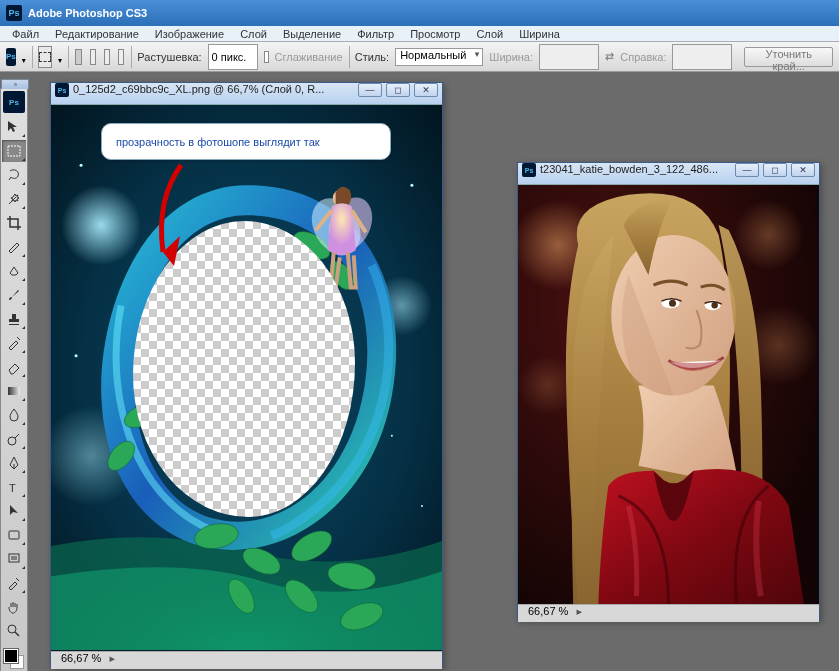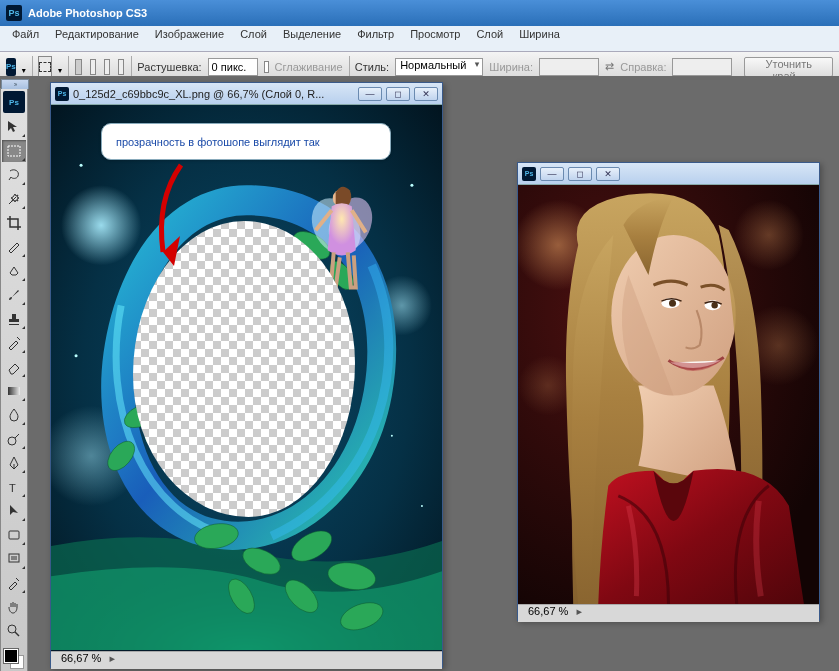--- a/index.html
+++ b/index.html
@@ -1,49 +1,49 @@
 <!DOCTYPE html>
 <html><head>
 <meta charset="utf-8">
 <style>
 *{box-sizing:border-box;margin:0;padding:0;font-family:Tahoma,Arial,sans-serif;font-size:11px;user-select:none}
 body{background:#6b6b6b;width:839px;height:671px;overflow:hidden;position:relative}
 .titlebar{height:26px;background:linear-gradient(#4a8fd8,#2a6fb8);display:flex;align-items:center;padding:0 6px;color:#fff;font-weight:bold;font-size:12px}
 .titlebar .ps-icon{width:16px;height:16px;background:#001833;color:#4fb6e8;display:flex;align-items:center;justify-content:center;font-size:9px;font-weight:bold;margin-right:6px;border-radius:2px}
-.menubar{height:26px;background:#e8f0f8;display:flex;align-items:flex-start;padding:0 4px;border-bottom:1px solid #aab}
+.menubar{height:16px;background:#e8f0f8;display:flex;align-items:center;padding:0 4px;border-bottom:1px solid #aab}
 .menubar span{padding:2px 8px;cursor:default;color:#333}
 .optbar{height:30px;background:linear-gradient(#f4f4f4,#d8d8d8);border-bottom:1px solid #999;display:flex;align-items:center;padding:0 6px;gap:6px}
 .ico-ps{width:18px;height:18px;background:#001833;color:#4fb6e8;display:flex;align-items:center;justify-content:center;font-size:8px;font-weight:bold;border-radius:2px}
 .sel-btn{width:22px;height:22px;border:1px solid #888;background:#e8e8e8;display:flex;align-items:center;justify-content:center}
 .rect-ico{width:12px;height:10px;border:1px dashed #333}
 .dd{width:8px;height:8px;display:inline-block}
 .dd::after{content:"▾";font-size:8px}
 .sep{width:1px;height:22px;background:#aaa}
 .mode-ico{width:16px;height:16px;border:1px solid #888;background:#eee;margin:0 1px}
 .lbl{color:#333;font-size:11px}
-.inp{height:18px;border:1px solid #999;background:#fff;padding:4px 3px;font-size:11px}
+.inp{height:18px;border:1px solid #999;background:#fff;padding:12px 3px;font-size:11px}
 .inp.w40{width:50px}
 .inp.w60{width:60px}
 .sel{height:18px;border:1px solid #999;background:#fff;padding:0 16px 0 4px;position:relative;display:inline-flex;}
 .sel::after{content:"▾";position:absolute;right:3px;font-size:9px;color:#555}
 .chk{width:12px;height:12px;border:1px solid #888;background:#fff;display:inline-block;vertical-align:middle}
 .btngray{height:20px;border:1px solid #999;background:linear-gradient(#f8f8f8,#ddd);padding:0 20px;border-radius:2px;color:#777}
 .swap-ico{width:14px;height:14px;position:relative}
 .swap-ico::before{content:"⇄";font-size:11px;color:#777}
 .workspace{position:absolute;top:76px;left:0;right:0;bottom:0;background:#6b6b6b}
 .toolbox{position:absolute;left:0;top:0;width:28px;background:linear-gradient(#e0e0e0,#c8c8c8);border:1px solid #888;display:flex;flex-direction:column;align-items:center;padding:2px 0}
 .tool{width:24px;height:22px;display:flex;align-items:center;justify-content:center;margin:1px 0;position:relative;cursor:default}
 .tool.active{background:#888;box-shadow:inset 1px 1px 2px rgba(0,0,0,.4)}
 .tool svg{width:16px;height:16px}
 .tool .tri{position:absolute;right:1px;bottom:1px;width:0;height:0;border-left:3px solid transparent;border-bottom:3px solid #333}
 .colorwell{width:24px;height:24px;position:relative;margin-top:4px}
 .colorwell .fg{position:absolute;width:14px;height:14px;background:#000;border:1px solid #fff;outline:1px solid #666;left:2px;top:2px;z-index:2}
 .colorwell .bg{position:absolute;width:14px;height:14px;background:#fff;border:1px solid #999;right:2px;bottom:2px}
 .docwin{position:absolute;background:#6b6b6b;border:1px solid #3a5a8a;box-shadow:2px 2px 6px rgba(0,0,0,.3)}
-.docwin .wtitle{height:22px;background:linear-gradient(#d8e6f6,#b8d0ee);display:flex;align-items:center;padding:0 4px;border-bottom:1px solid #8aa}
+.docwin .wtitle{height:22px;background:linear-gradient(#d8e6f6,#b8d0ee);display:flex;align-items:flex-start;padding:0 4px;border-bottom:1px solid #8aa}
 .docwin .wtitle .fico{width:14px;height:14px;background:#001833;color:#4fb6e8;font-size:7px;font-weight:bold;display:flex;align-items:center;justify-content:center;border-radius:2px;margin-right:4px}
 .docwin .wtitle .ttxt{flex:1;font-size:11px;color:#222;white-space:nowrap;overflow:hidden;text-overflow:ellipsis}
 .wbtns{display:flex;gap:4px}
 .wbtn{width:24px;height:14px;border:1px solid #6a8ab0;background:linear-gradient(#e8f0fa,#c0d4ee);border-radius:2px;display:flex;align-items:center;justify-content:center;font-size:9px;color:#335}
 .canvas{position:relative;overflow:hidden}
 .statusbar{height:18px;background:#d8d8d8;border-top:1px solid #aaa;display:flex;align-items:flex-start;padding:0 4px;font-size:10px}
 .statusbar .zoom{padding:0 6px}
 .statusbar .arr{width:10px;text-align:center;color:#555}
 .checker{background-image:
  linear-gradient(45deg,#ccc 25%,transparent 25%),
@@ -361,20 +361,21 @@
     </div>
     <div class="statusbar">
       <span class="zoom">66,67 %</span>
       <span class="arr">▸</span>
     </div>
   </div>
 
   <div class="docwin" style="left:517px;top:86px;width:303px;height:459px">
     <div class="wtitle">
       <span class="fico">Ps</span>
+      <span class="ttxt">t23041_katie_bowden_3_122_486...</span>
       <div class="wbtns">
         <span class="wbtn">—</span>
         <span class="wbtn">◻</span>
         <span class="wbtn">✕</span>
       </div>
     </div>
     <div class="canvas" style="height:419px;background:#200808">
       <svg width="100%" height="100%" viewBox="0 0 300 418" preserveAspectRatio="xMidYMid slice">
         <defs>
           <radialGradient id="bg2" cx="30%" cy="30%" r="80%">

